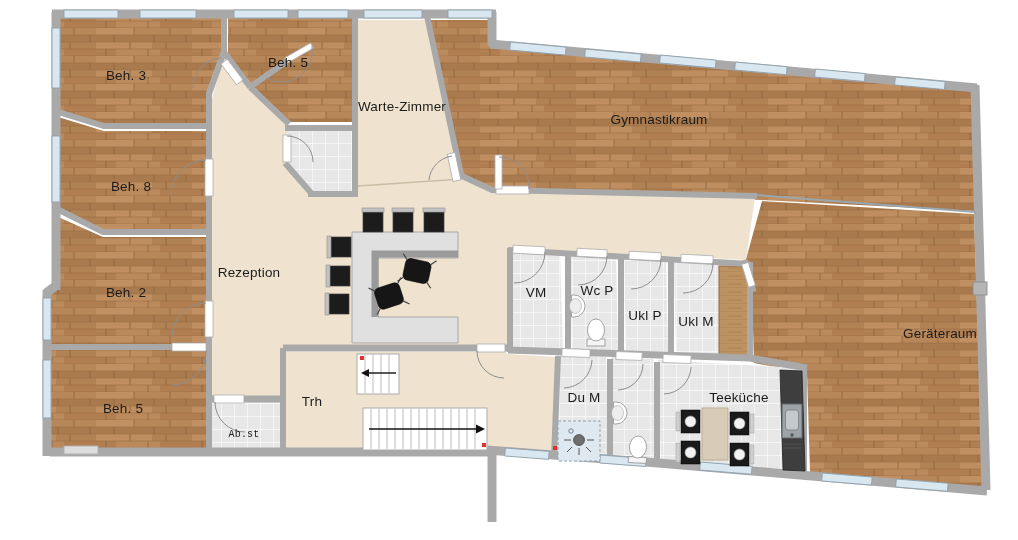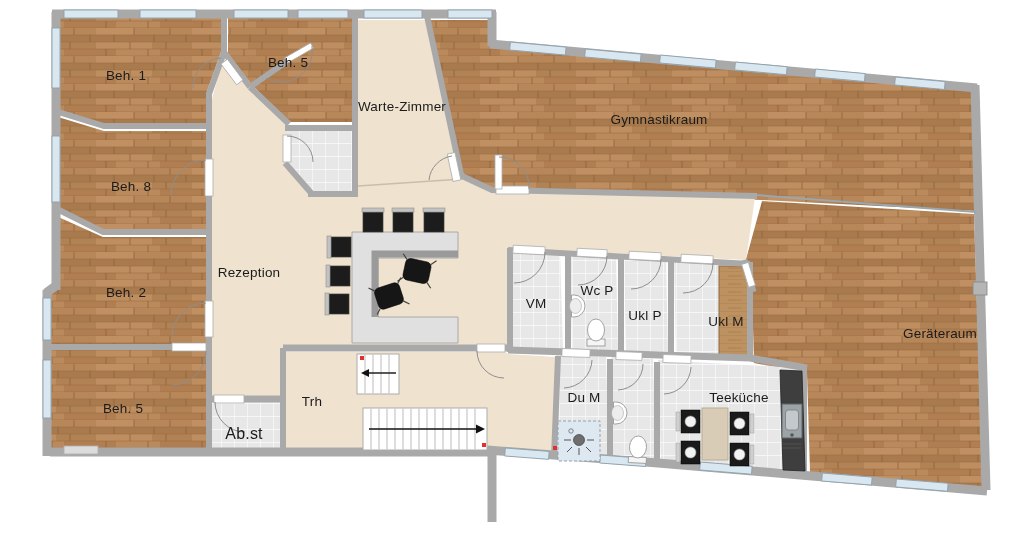--- a/index.html
+++ b/index.html
@@ -1,21 +1,21 @@
 <!DOCTYPE html>
 <html><head>
 <meta charset="utf-8">
 <style>
   html,body{margin:0;padding:0;background:#ffffff;}
   .canvas{position:relative;width:1018px;height:540px;background:#ffffff;overflow:hidden;
           font-family:"Liberation Sans",sans-serif;}
   .canvas svg{position:absolute;left:0;top:0;}
   .room-label{position:absolute;transform:translate(-50%,-50%);
               font-size:13.5px;color:#1b1b1b;white-space:nowrap;letter-spacing:.2px;}
-  .room-label.small{font-size:16px;}
+  .room-label.small{font-size:10px;font-family:Liberation Mono, monospace;}
 </style>
 </head>
 <body>
 
 <div class="canvas">
 <svg width="1018" height="540" viewBox="0 0 1018 540">
   <defs>
     <pattern id="wood" patternUnits="userSpaceOnUse" width="96" height="28">
       <rect width="96" height="28" fill="#B28055"></rect>
       <rect y="0" width="96" height="7" fill="#B78759"></rect>
@@ -291,30 +291,30 @@
       <rect x="558" y="421" width="42" height="40" fill="#DDE8F1" stroke="#8FA3B0" stroke-width="1" stroke-dasharray="3,2"></rect>
       <circle cx="571" cy="431" r="2.2" fill="none" stroke="#6E7B84" stroke-width="0.9"></circle>
       <circle cx="579" cy="440" r="5.5" fill="#6E6E6E" stroke="#3F3F3F" stroke-width="0.7"></circle>
       <path d="M572 447l-5 5M579 448v7M586 447l5 5M571 440h-7M587 440h7" stroke="#555555" stroke-width="1"></path>
     </g>
   </g>
 
   <rect x="553" y="446" width="4" height="4" fill="#E03030"></rect>
 </svg>
 
-  <div class="room-label" style="left:126px;top:75px">Beh. 1</div>
+  <div class="room-label" style="left:126px;top:75px">Beh. 3</div>
   <div class="room-label" style="left:288px;top:62px">Beh. 5</div>
   <div class="room-label" style="left:131px;top:186px">Beh. 8</div>
   <div class="room-label" style="left:126px;top:292px">Beh. 2</div>
   <div class="room-label" style="left:123px;top:408px">Beh. 5</div>
   <div class="room-label" style="left:402px;top:106px">Warte-Zimmer</div>
   <div class="room-label" style="left:659px;top:119px">Gymnastikraum</div>
   <div class="room-label" style="left:249px;top:272px">Rezeption</div>
   <div class="room-label" style="left:940px;top:333px">Geräteraum</div>
-  <div class="room-label" style="left:536px;top:303px">VM</div>
+  <div class="room-label" style="left:536px;top:292px">VM</div>
   <div class="room-label" style="left:597px;top:290px">Wc P</div>
   <div class="room-label" style="left:645px;top:315px">Ukl P</div>
-  <div class="room-label" style="left:726px;top:321px">Ukl M</div>
+  <div class="room-label" style="left:696px;top:321px">Ukl M</div>
   <div class="room-label" style="left:584px;top:397px">Du M</div>
   <div class="room-label" style="left:739px;top:397px">Teeküche</div>
   <div class="room-label" style="left:312px;top:401px">Trh</div>
   <div class="room-label small" style="left:244px;top:434px">Ab.st</div>
 </div>
 
 </body></html>

